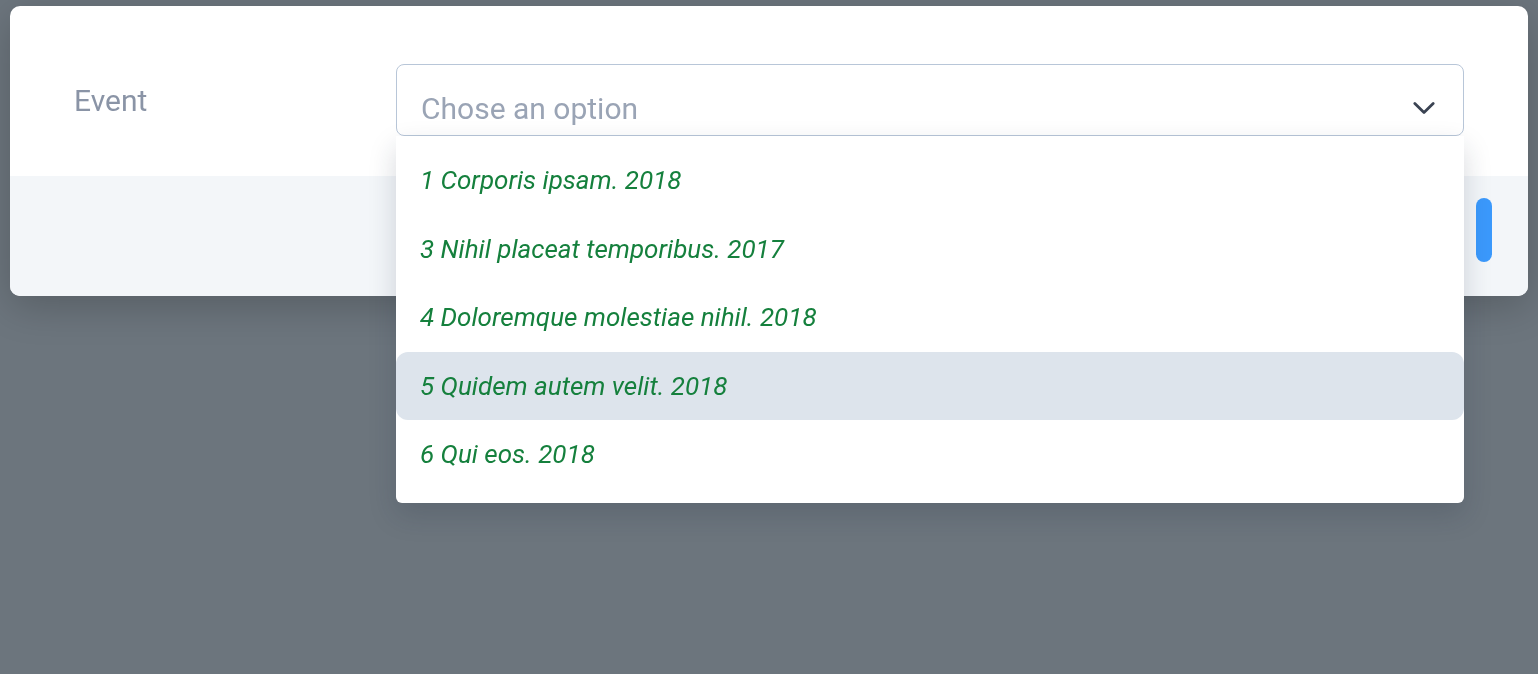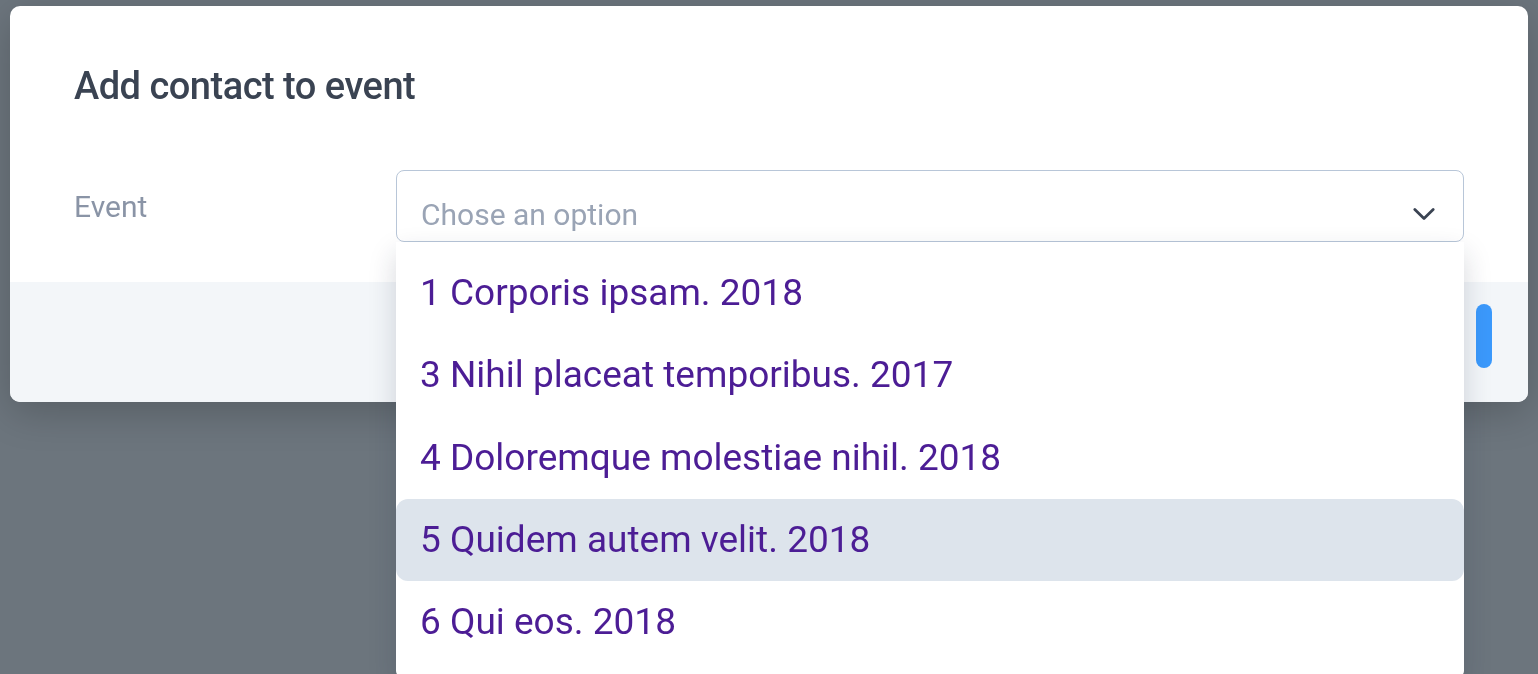--- a/index.html
+++ b/index.html
@@ -80,24 +80,25 @@
     left: 0;
     right: 0;
     background: #ffffff;
     border-radius: 0 0 6px 6px;
     box-shadow: 0 12px 28px rgba(30,40,60,0.18);
     padding: 10px 0 14px 0;
     z-index: 50;
   }
   .option {
     padding: 18px 24px;
-    font-size: 37px;
-    color: #4c1d95;
+    font-size: 26px;
+    color: #15803d;
     cursor: pointer;
     line-height: 1.25;
+    font-style: italic;
   }
   .option.highlight {
     background: #dde4ec;
     border-radius: 12px;
   }
   .modal-footer {
     background: #f3f6f9;
     height: 120px;
     border-radius: 0 0 10px 10px;
     position: relative;
@@ -112,21 +113,20 @@
     border-radius: 10px;
   }
 </style>
 </head>
 <body>
 
 <div class="backdrop"></div>
 
 <div class="modal">
   <div class="modal-body">
-    <h1 class="modal-title">Add contact to event</h1>
 
     <div class="form-row">
       <div class="form-label">Event</div>
 
       <div class="select-wrap">
         <div class="select-control">
           <span class="select-placeholder">Chose an option</span>
           <span class="chevron">
             <svg viewBox="0 0 24 14" fill="none" stroke="#3a4352" stroke-width="3" stroke-linecap="round" stroke-linejoin="round">
               <polyline points="2,2 12,12 22,2"></polyline>

